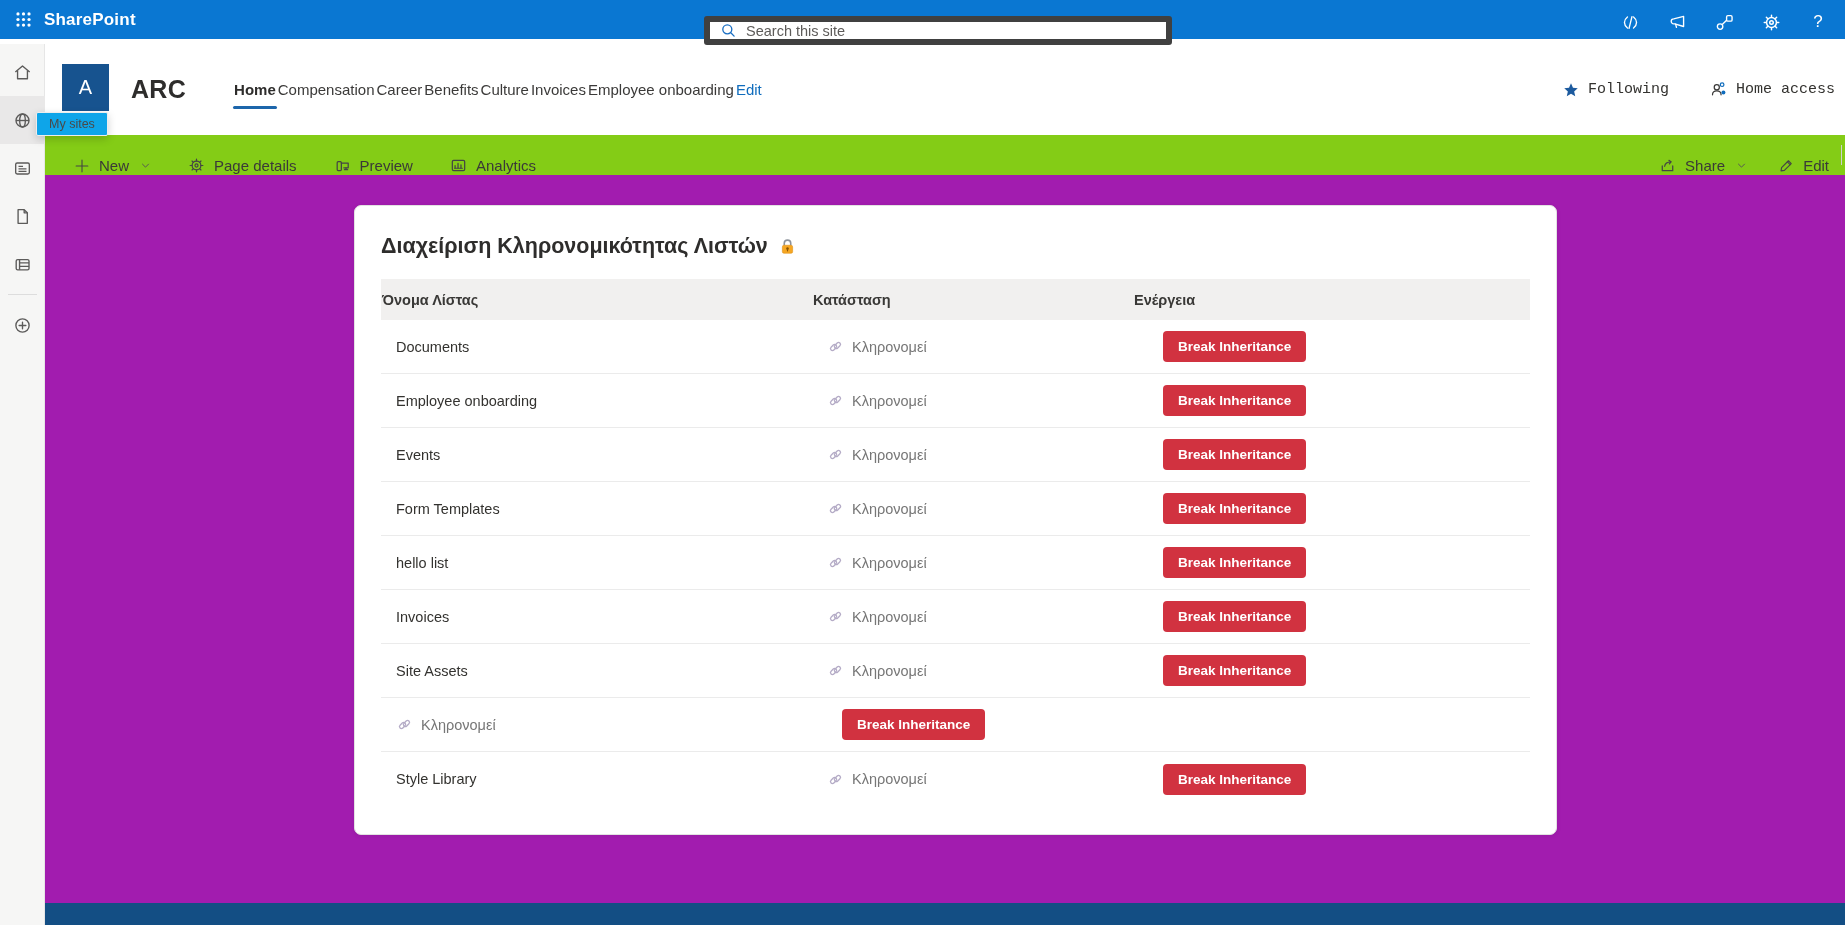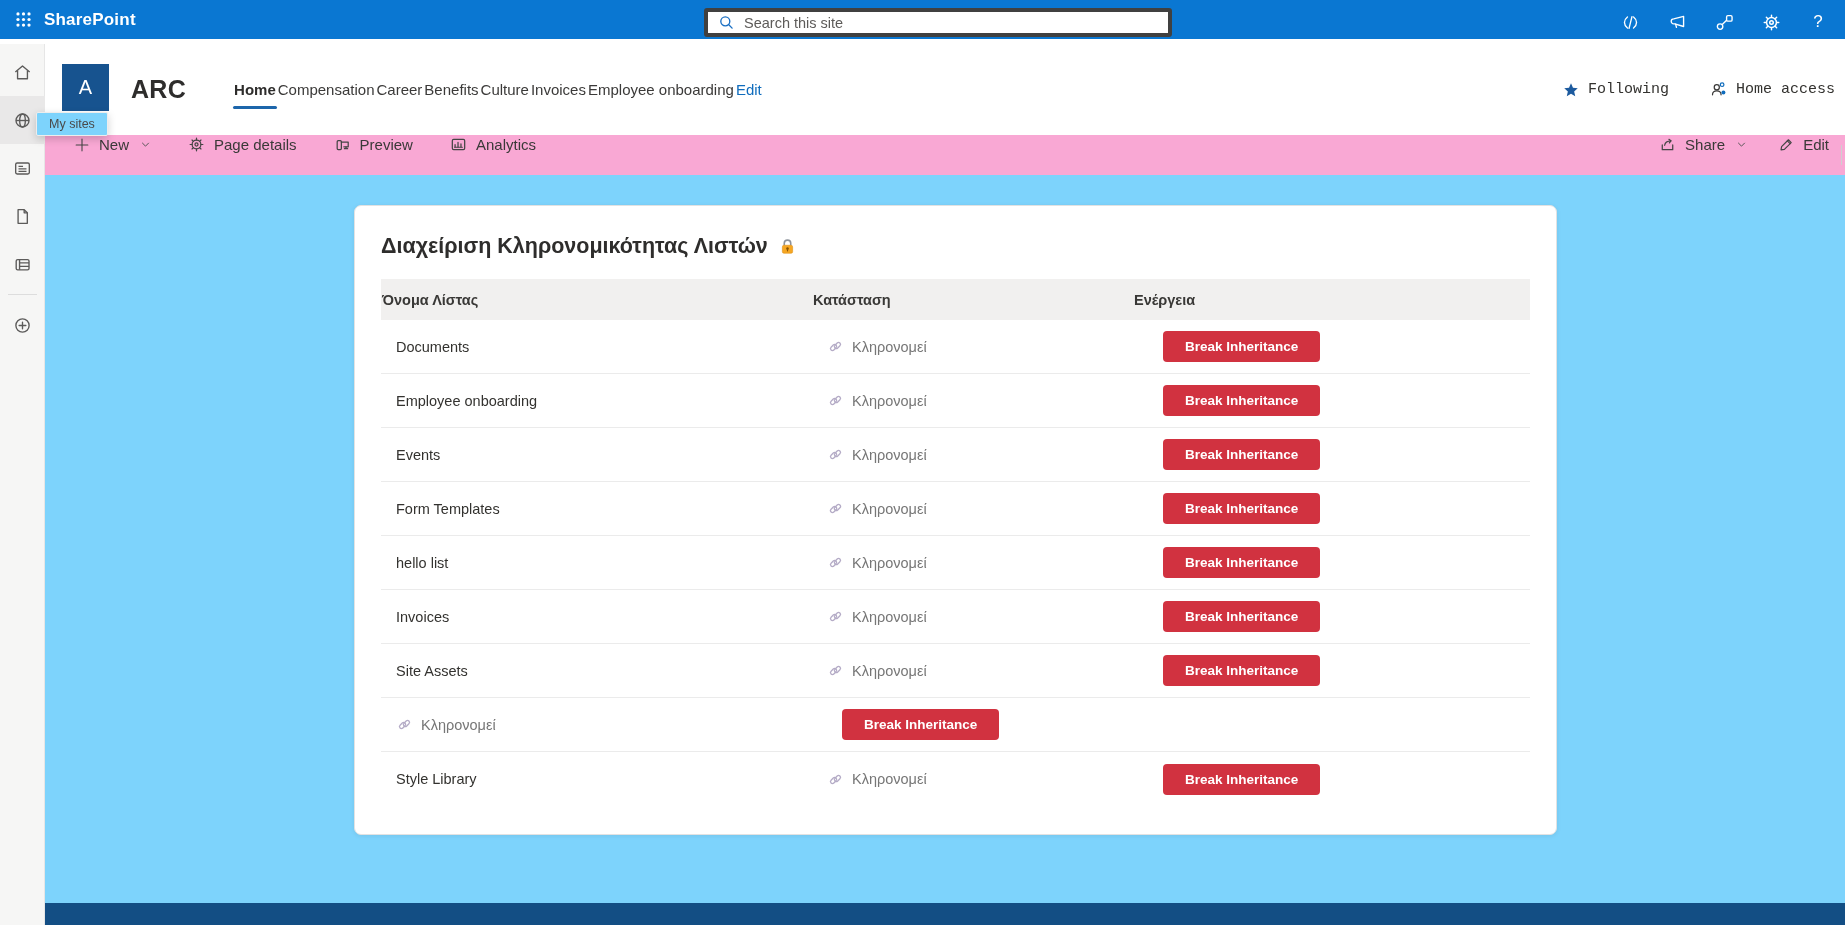--- a/index.html
+++ b/index.html
@@ -10,71 +10,71 @@
   }
   *{box-sizing:border-box;margin:0;padding:0;}
   html,body{width:1845px;height:925px;overflow:hidden;}
   body{font-family:"Liberation Sans",sans-serif;background:#fff;color:var(--text_dark,#323130);}
   .screen{position:relative;width:1845px;height:925px;overflow:hidden;}
 
   
   .topbar{position:absolute;left:0;top:0;width:100%;height:39px;background:var(--topbar_blue,#0a77d2);display:flex;align-items:center;z-index:30;}
   .waffle{width:46px;height:44px;display:flex;align-items:center;justify-content:center;cursor:pointer;}
   .brand{color:#fff;font-size:17px;font-weight:700;letter-spacing:.2px;margin-left:-2px;}
-  .searchbox{position:absolute;left:704px;top:8px;width:468px;height:29px;background:#fff;border:4px solid #404040;border-radius:3px;display:flex;align-items:center;padding:0 10px;gap:9px;}
+  .searchbox{position:absolute;left:704px;top:16px;width:468px;height:29px;background:#fff;border:6px solid #404040;border-radius:3px;display:flex;align-items:center;padding:0 10px;gap:9px;}
   .searchbox input{border:none;outline:none;flex:1;font-size:14.5px;font-family:"Liberation Sans",sans-serif;color:#333;background:transparent;}
   .searchbox input::placeholder{color:#5d5b59;}
   .topbar-icons{position:absolute;right:6px;top:0;height:44px;display:flex;align-items:center;gap:13px;padding-right:4px;}
   .tb-icon{width:34px;height:34px;display:flex;align-items:center;justify-content:center;color:#fff;cursor:pointer;}
   .tb-icon.help{font-size:17px;font-weight:400;}
 
   
   .sidebar{position:absolute;left:0;top:44px;bottom:0;width:45px;background:var(--sidebar_bg,#f6f6f5);border-right:1px solid #e6e6e6;z-index:20;display:flex;flex-direction:column;align-items:center;padding-top:4px;}
   .rail-item{width:45px;height:48px;display:flex;align-items:center;justify-content:center;color:#5c5b5a;cursor:pointer;}
   .rail-item.selected{background:#e9e8e8;}
   .rail-divider{width:29px;height:1px;background:#dddddd;margin:6px 0;}
-  .tooltip{position:absolute;left:36px;top:112px;background:#7dd3fc;border:1px solid #ededed;border-radius:2px;box-shadow:0 3px 9px rgba(0,0,0,.18);padding:4px 12px;font-size:12.5px;color:#4a4a4a;white-space:nowrap;z-index:40;}
+  .tooltip{position:absolute;left:36px;top:112px;background:#0ea5e9;border:1px solid #ededed;border-radius:2px;box-shadow:0 3px 9px rgba(0,0,0,.18);padding:4px 12px;font-size:12.5px;color:#4a4a4a;white-space:nowrap;z-index:40;}
 
   
   .main{position:absolute;left:45px;top:44px;right:0;bottom:0;background:#fff;}
 
   
   .site-header{height:91px;display:flex;align-items:center;padding-left:17px;position:relative;background:#fff;}
   .site-logo{width:47px;height:47px;background:var(--logo_blue,#17538f);color:#fff;display:flex;align-items:center;justify-content:center;font-size:20px;margin-top:-4px;}
   .site-name{font-size:25px;font-weight:700;color:#2e2d2c;margin-left:22px;letter-spacing:.3px;}
   .site-nav{display:flex;align-items:center;margin-left:47px;}
   .nav-item{position:relative;font-size:15px;color:#3b3a39;text-decoration:none;cursor:pointer;padding:2px 1px;}
   .nav-item.active{font-weight:700;color:#2e2d2c;}
   .nav-item.active::after{content:'';position:absolute;left:0;right:0;bottom:-9px;height:3px;border-radius:2px;background:var(--nav_active_underline,#1d66ab);}
   .nav-item.link{color:var(--link_blue,#0f6cbd);}
   .header-right{position:absolute;right:10px;top:0;height:100%;display:flex;align-items:center;gap:40px;font-family:Liberation Mono, monospace;}
   .hdr-action{display:flex;align-items:center;gap:8px;font-size:15px;color:#33322f;cursor:pointer;}
 
   
-  .toolbar{height:40px;display:flex;align-items:flex-start;padding:0 22px 0 28px;position:relative;background:#f9a8d4;}
+  .toolbar{height:40px;display:flex;align-items:flex-end;padding:0 22px 0 28px;position:relative;background:#84cc16;}
   .tool-left{display:flex;align-items:center;gap:36px;}
   .tool-item{display:flex;align-items:center;gap:8px;font-size:15px;color:#3a3938;cursor:pointer;}
   .tool-right{position:absolute;right:16px;display:flex;align-items:center;gap:30px;}
   .chev{margin-left:3px;color:#555;display:flex;}
   .edge-divider{position:absolute;right:3px;top:10px;height:20px;width:1px;background:#cfcfcf;}
 
   
-  .content{position:absolute;top:131px;left:0;right:0;bottom:22px;background:#7dd3fc;overflow:hidden;}
+  .content{position:absolute;top:131px;left:0;right:0;bottom:22px;background:#a21caf;overflow:hidden;}
   .card{margin:30px 0 0 309px;width:1203px;background:#fff;border:1px solid #e2e2e2;border-radius:7px;box-shadow:0 1px 5px rgba(0,0,0,.07);padding:26px 26px 28px;}
   .card h1{font-size:21.5px;font-weight:700;color:#2e2d2c;display:flex;align-items:center;gap:10px;margin:2px 0 20px 0;}
 
   .tbl{width:100%;}
   .tbl-head{display:grid;grid-template-columns:431px 321px 1fr;align-items:center;height:41px;background:var(--table_header_bg,#f1f0ef);font-size:14.5px;font-weight:700;color:#39383 6;color:#393836;}
   .tbl-head > div{padding-left:1px;}
   .tbl-row{display:grid;grid-template-columns:431px 321px 1fr;align-items:center;height:54px;border-bottom:1px solid #ebebeb;background:#fff;}
   .tbl-row:last-child{border-bottom:none;}
   .cell{padding-left:15px;font-size:14.5px;}
   .cell.name{color:#33322f;}
   .cell.status{display:flex;align-items:center;gap:8px;color:var(--status_text_gray,#767676);}
-  .break-btn{margin-left:15px;background:var(--button_red,#d13240);color:#fff;border:none;border-radius:4px;font-family:"Liberation Sans",sans-serif;font-size:13.5px;font-weight:700;padding:8px 22px;cursor:pointer;width:max-content;}
+  .break-btn{margin-left:15px;background:var(--button_red,#d13240);color:#fff;border:none;border-radius:4px;font-family:"Liberation Sans",sans-serif;font-size:13.5px;font-weight:700;padding:8px 15px;cursor:pointer;width:max-content;}
 
   .footer{position:absolute;left:0;right:0;bottom:0;height:22px;background:var(--footer_blue,#134e84);}
 
   svg{display:block;}
 </style>
 </head>
 <body>
 
 <div class="screen">
 

